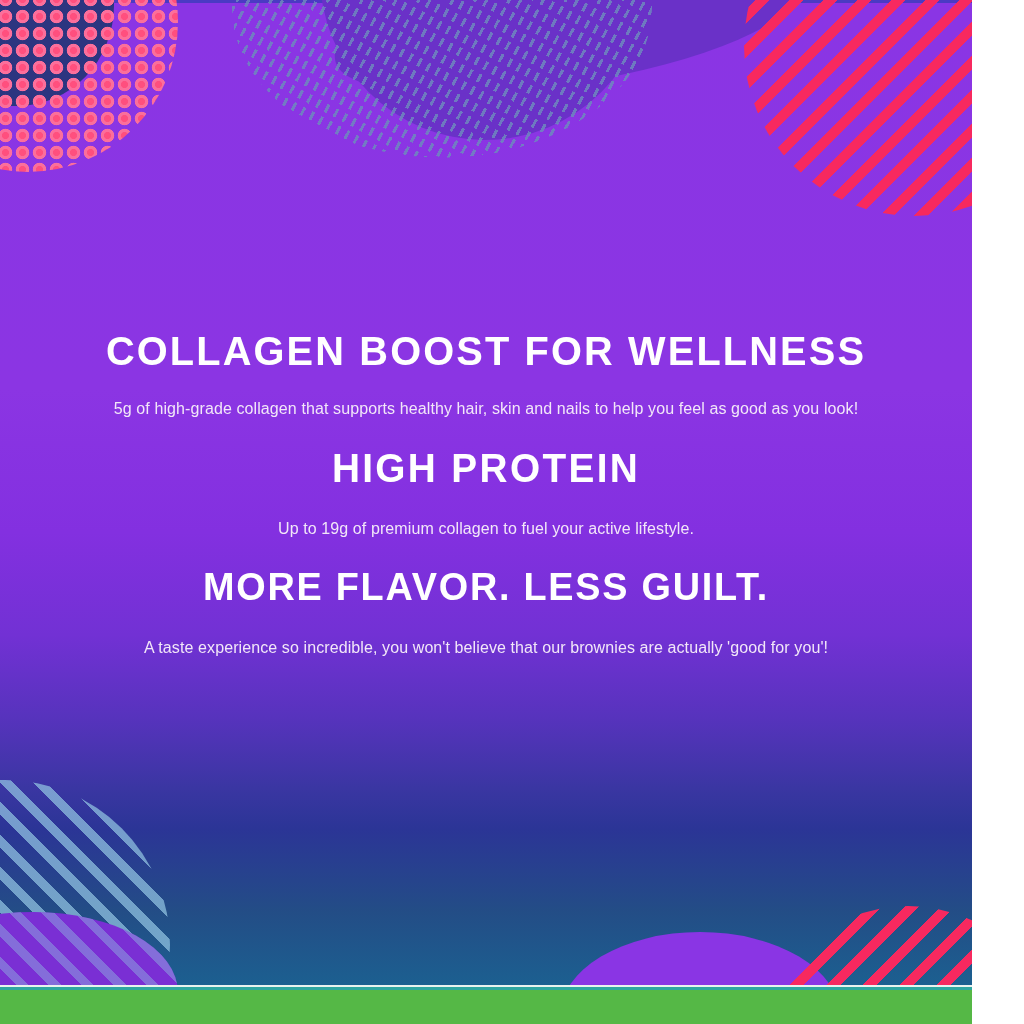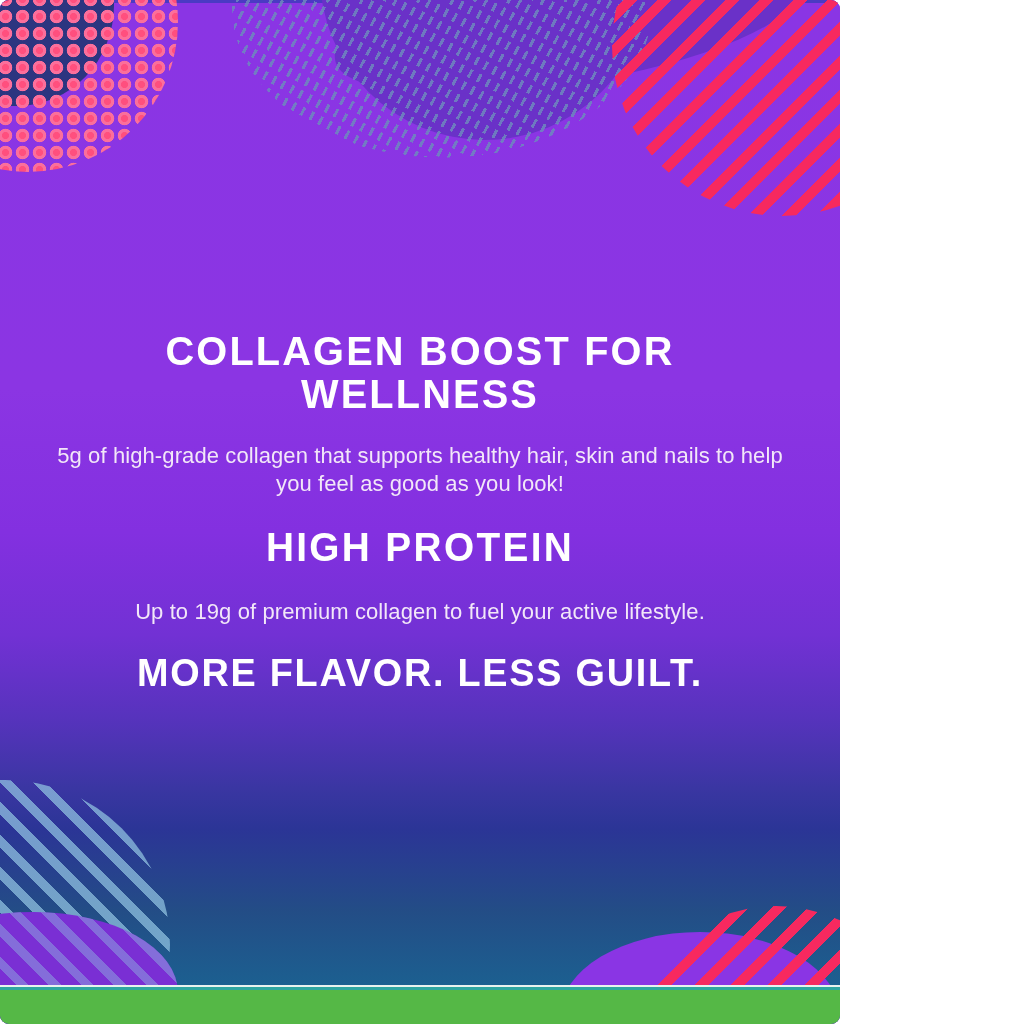--- a/index.html
+++ b/index.html
@@ -6,25 +6,24 @@
     margin: 0;
     padding: 0;
     background: #ffffff;
   }
   body {
     font-family: "Liberation Sans", sans-serif;
   }
 
   .poster {
     position: relative;
-    width: 840px;
+    width: 972px;
     height: 1024px;
     overflow: hidden;
     background: #8a35e4;
-    border-radius: 9px;
   }
 
   
   .bg-gradient {
     position: absolute;
     inset: 0;
     background: linear-gradient(
       to bottom,
       #8a35e4 0%,
       #8b35e3 38%,
@@ -224,21 +223,21 @@
   }
 
   .headline-2 { font-size: 40px; letter-spacing: 2.4px; }
   .headline-3 { font-size: 39px; letter-spacing: 1.8px; }
 
   .body {
     margin: 0;
     color: #f2e7f8;
     font-family: "Liberation Sans", sans-serif;
     font-weight: 400;
-    font-size: 22px;
+    font-size: 16px;
     line-height: 1.26;
     letter-spacing: .1px;
   }
 
   .gap-a { height: 26px; }
   .gap-b { height: 28px; }
   .gap-c { height: 30px; }
   .gap-d { height: 28px; }
   .gap-e { height: 30px; }
 </style>
@@ -272,20 +271,21 @@
     <div class="gap-b"></div>
 
     <h2 class="headline headline-2">HIGH PROTEIN</h2>
     <div class="gap-c"></div>
     <p class="body">Up to 19g of premium collagen to fuel your active lifestyle.</p>
 
     <div class="gap-d"></div>
 
     <h2 class="headline headline-3">MORE FLAVOR. LESS GUILT.</h2>
     <div class="gap-e"></div>
+    <p class="body">A taste experience so incredible, you won't believe that our brownies are actually 'good for you'!</p>
 
   </div>
 
   <div class="white-line"></div>
   <div class="teal-line"></div>
   <div class="green-bar"></div>
 
 </div>
 
 </body></html>

